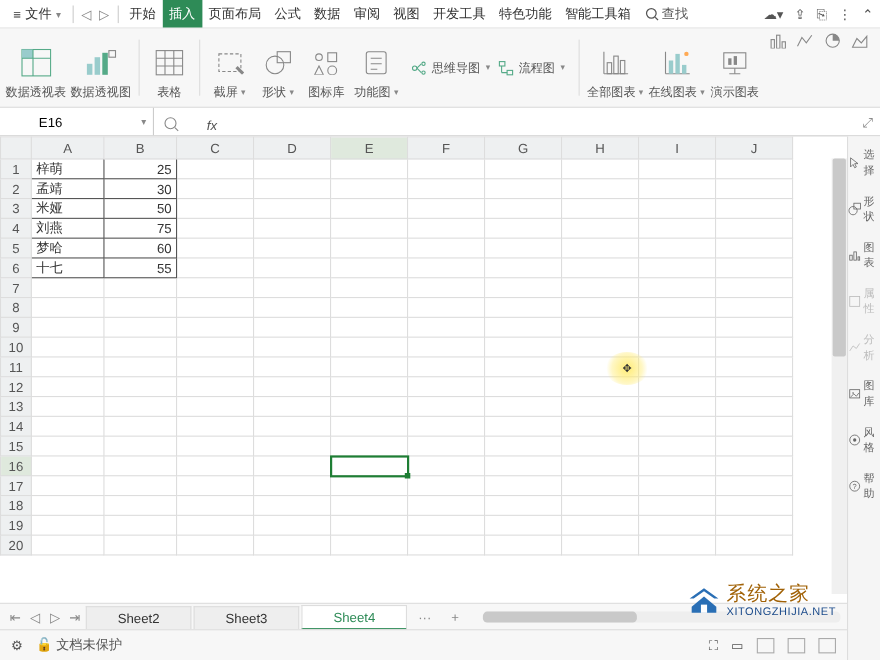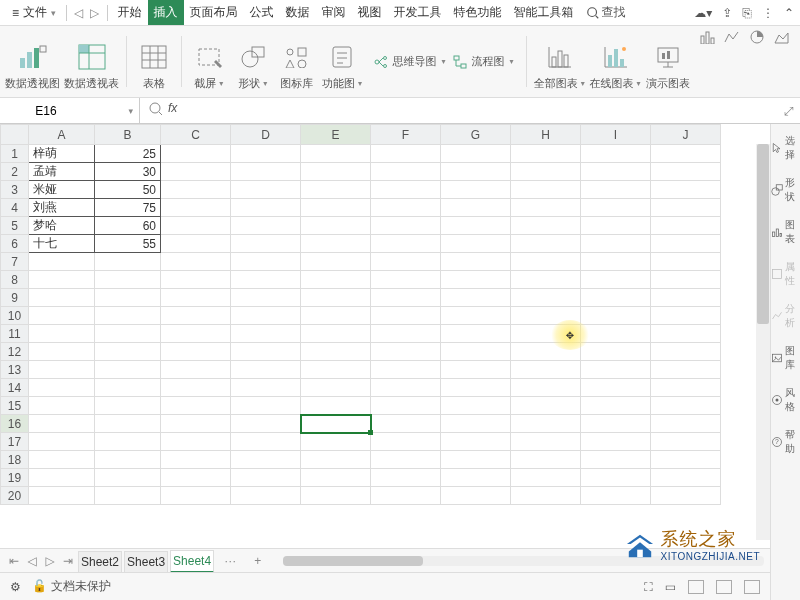--- a/index.html
+++ b/index.html
@@ -26,21 +26,21 @@
 .vsep { width: 1px; background: #ddd; margin: 6px 2px; }
 .rstack { display: flex; flex-direction: row; justify-content: center; gap: 6px; padding: 0 4px; }
 .rstack .srow { display: flex; align-items: center; gap: 4px; font-size: 11px; color: #555; white-space: nowrap; }
 .rstack .srow::after { content: "▾"; font-size: 8px; color: #888; margin-left: 1px; }
 .smallic { width: 16px; height: 16px; display: inline-block; }
 
 
 .formulabar { height: 26px; border-bottom: 1px solid #ccc; display: flex; align-items: center; }
 .namebox { width: 140px; border-right: 1px solid #ccc; display: flex; align-items: center; justify-content: space-between; padding: 0 6px; height: 100%; }
 .namebox input { border: none; width: 80px; text-align: center; font-size: 12px; outline: none; }
-.fx-area { display: flex; align-items: flex-start; gap: 4px; padding: 0 8px; flex: 1; }
+.fx-area { display: flex; align-items: flex-end; gap: 24px; padding: 0 8px; flex: 1; }
 .fx-area .fx { font-style: italic; color: #555; }
 .fx-input { flex: 1; border: none; outline: none; height: 20px; }
 .fx-expand { width: 16px; color: #888; padding-right: 4px; }
 
 
 .gridwrap { position: absolute; top: 124px; left: 0; right: 30px; bottom: 60px; overflow: hidden; }
 .sheet { border-collapse: collapse; table-layout: fixed; }
 .sheet th, .sheet td { border: 1px solid #ddd; height: 18px; font-size: 12px; font-weight: normal; }
 .sheet .colh { background: #eef0f1; text-align: center; height: 20px; color: #555; }
 .sheet .rowh { background: #eef0f1; text-align: center; width: 28px; color: #555; }
@@ -65,21 +65,21 @@
 .sidepanel .sp .spi { width: 16px; height: 16px; }
 .sidepanel .disabled { color: #bbb; }
 
 
 .vscroll { position: absolute; right: 30px; top: 144px; bottom: 60px; width: 14px; background: #f0f0f0; }
 .vscroll .thumb { position: absolute; top: 0; width: 12px; left: 1px; height: 180px; background: #c9c9c9; border-radius: 2px; }
 
 
 .sheettabs { position: absolute; left: 0; right: 30px; bottom: 28px; height: 24px; background: #f7f7f7; border-top: 1px solid #ddd; display: flex; align-items: center; padding: 0 6px; gap: 2px; }
 .sheettabs .navbtn { width: 16px; text-align: center; color: #888; }
-.sheettabs .stab { padding: 3px 2px; border: 1px solid #ddd; border-bottom: none; background: #eee; font-size: 12px; margin-top: 2px; }
+.sheettabs .stab { padding: 3px 28px; border: 1px solid #ddd; border-bottom: none; background: #eee; font-size: 12px; margin-top: 2px; }
 .sheettabs .stab.active { background: #fff; border-bottom: 2px solid #2e8b57; color: #2e8b57; }
 .sheettabs .add { padding: 0 8px; color: #888; }
 .sheettabs .hscroll { flex: 1; margin-left: 12px; height: 10px; background: #eee; border-radius: 4px; position: relative; }
 .sheettabs .hscroll .ht { position: absolute; left: 0; top: 0; height: 10px; width: 140px; background: #c9c9c9; border-radius: 4px; }
 
 
 .status { position: absolute; left: 0; right: 30px; bottom: 0; height: 28px; background: #f7f7f7; border-top: 1px solid #ddd; display: flex; align-items: center; padding: 0 10px; gap: 12px; font-size: 12px; color: #555; }
 .status .spacer { flex: 1; }
 .status .zoom { display: flex; align-items: center; gap: 6px; }
 .status .zslider { width: 80px; height: 4px; background: #ccc; position: relative; }
@@ -131,39 +131,39 @@
     <span>⇪</span>
     <span>⎘</span>
     <span>⋮</span>
     <span>⌃</span>
   </div>
 </div>
 
 <div class="ribbon">
   <div class="rgroup">
     <span class="ic">
+        <svg width="28" height="26">
+          <rect x="1" y="1" width="26" height="24" fill="none" stroke="#5a8"></rect>
+          <rect x="1" y="1" width="10" height="8" fill="#9cc"></rect>
+          <line x1="11" y1="1" x2="11" y2="25" stroke="#5a8"></line>
+          <line x1="1" y1="9" x2="27" y2="9" stroke="#5a8"></line>
+        </svg>
+      </span>
+    <span class="lbl">数据透视表</span>
+  </div>
+  <div class="rgroup">
+    <span class="ic">
         <svg width="30" height="26">
           <rect x="2" y="14" width="5" height="10" fill="#9cc"></rect>
           <rect x="9" y="8" width="5" height="16" fill="#9cc"></rect>
           <rect x="16" y="4" width="5" height="20" fill="#5a8"></rect>
           <rect x="22" y="2" width="6" height="6" fill="none" stroke="#888"></rect>
         </svg>
       </span>
     <span class="lbl">数据透视图</span>
-  </div>
-  <div class="rgroup">
-    <span class="ic">
-        <svg width="28" height="26">
-          <rect x="1" y="1" width="26" height="24" fill="none" stroke="#5a8"></rect>
-          <rect x="1" y="1" width="10" height="8" fill="#9cc"></rect>
-          <line x1="11" y1="1" x2="11" y2="25" stroke="#5a8"></line>
-          <line x1="1" y1="9" x2="27" y2="9" stroke="#5a8"></line>
-        </svg>
-      </span>
-    <span class="lbl">数据透视表</span>
   </div>
   <div class="vsep"></div>
   <div class="rgroup">
     <span class="ic">
         <svg width="26" height="24">
           <rect x="1" y="1" width="24" height="22" fill="none" stroke="#888"></rect>
           <line x1="1" y1="8" x2="25" y2="8" stroke="#888"></line>
           <line x1="1" y1="15" x2="25" y2="15" stroke="#888"></line>
           <line x1="9" y1="1" x2="9" y2="23" stroke="#888"></line>
           <line x1="17" y1="1" x2="17" y2="23" stroke="#888"></line>

